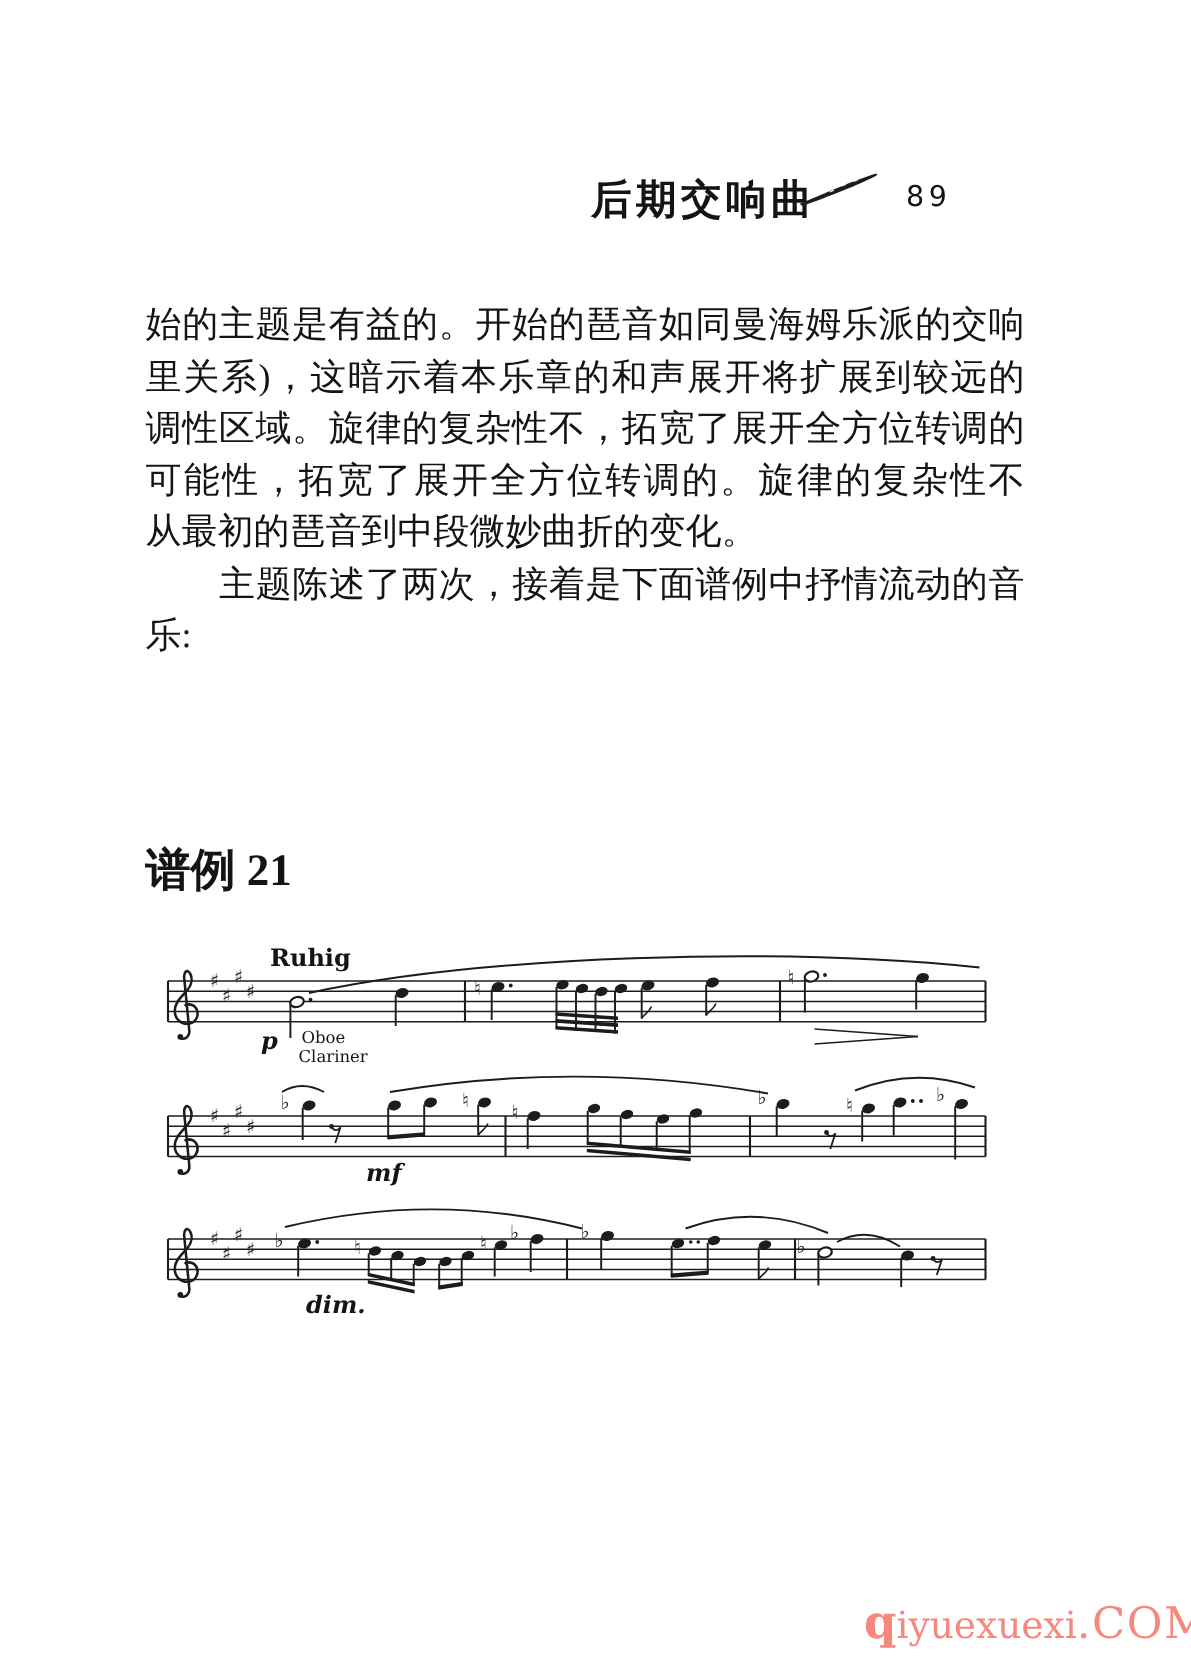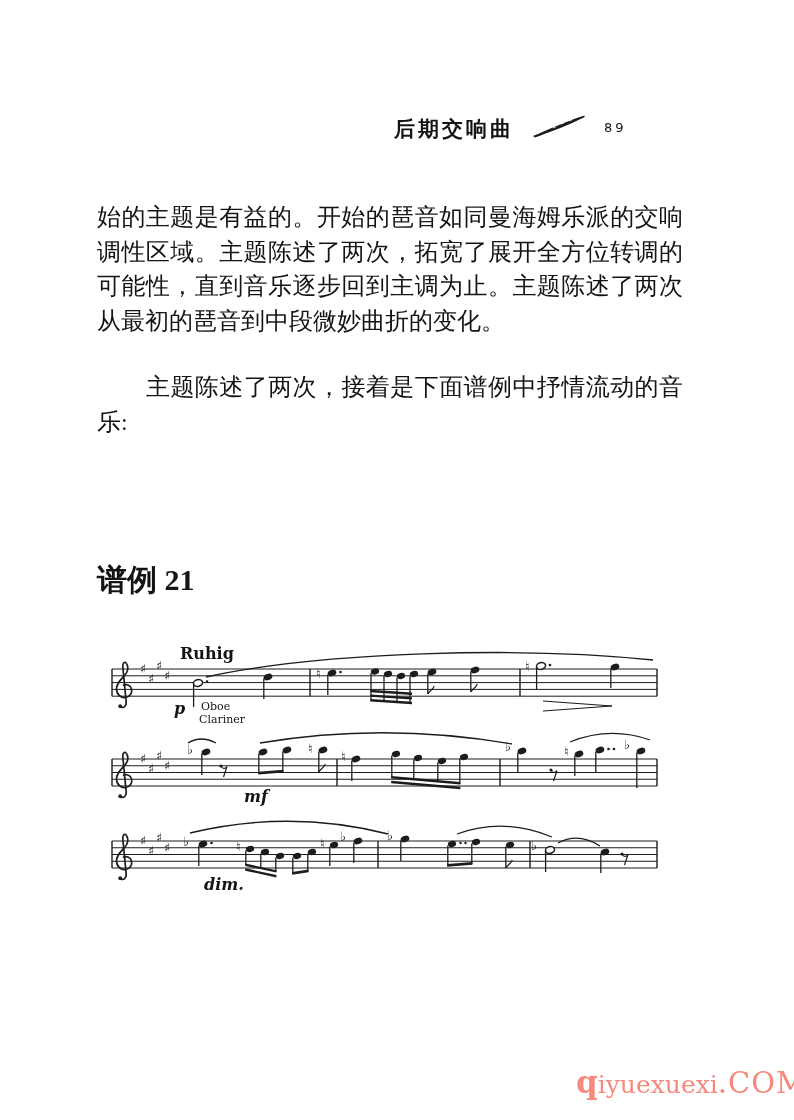--- a/index.html
+++ b/index.html
@@ -2,39 +2,39 @@
 <html><head>
 <meta charset="utf-8">
 <style>
   html,body{margin:0;padding:0;background:#e8e8e8;}
   .page{
     position:relative;width:794px;height:1120px;background:#ffffff;
     font-family:"Liberation Serif","DejaVu Serif",serif;color:#141414;
     margin:0 auto;overflow:hidden;
   }
   .header-title{
-    position:absolute;left:394px;top:115px;font-size:21px;font-weight:bold;
+    position:absolute;left:394px;top:115px;font-size:27px;font-weight:bold;
     letter-spacing:3px;font-family:"DejaVu Serif","Liberation Serif",serif;
   }
   .header-stroke{position:absolute;left:531px;top:114px;width:56px;height:24px;}
   .page-number{
-    position:absolute;left:604px;top:120px;font-size:13px;letter-spacing:3px;
+    position:absolute;left:604px;top:120px;font-size:19px;letter-spacing:3px;
     font-family:"DejaVu Sans","Liberation Sans",sans-serif;
   }
   .body-text{
     position:absolute;left:97px;top:200px;width:586px;
     font-size:24px;line-height:34.5px;font-weight:400;
   }
   .tline{height:34.5px;}
   .tline.j{text-align:justify;text-align-last:justify;text-justify:inter-character;}
-  .tline.indent{text-indent:49px;margin-top:32px;}
+  .tline.indent{text-indent:49px;}
   .example-label{
     position:absolute;left:97px;top:560px;font-size:30px;font-weight:bold;
   }
-  .score{position:absolute;left:100px;top:630px;width:600px;height:292px;}
+  .score{position:absolute;left:100px;top:615px;width:600px;height:292px;}
   .score svg{display:block;}
   .watermark{
     position:absolute;left:576px;top:1064px;white-space:nowrap;
     font-family:"DejaVu Serif","Liberation Serif",serif;
     color:#f5897e;font-size:25px;
   }
   .watermark .wq{font-weight:bold;font-size:31px;}
   .watermark .wcom{font-size:29px;letter-spacing:1px;}
   
   .stf{stroke:#1c1c1c;stroke-width:1;}
@@ -61,22 +61,23 @@
   <div class="header-stroke">
     <svg width="56" height="24" viewBox="0 0 56 24">
       <path d="M2,22 C14,17 36,7 52,2 C54,1.4 54.6,2.2 52.8,3.4 C38,11 16,19 4,23.4 Z" fill="#1c1c1c"></path>
       <path d="M30,10 l3,-1.2 M22,14 l3,-1.2 M38,7 l3,-1.2" stroke="#ffffff" stroke-width="0.8"></path>
     </svg>
   </div>
   <div class="page-number">89</div>
 
   <div class="body-text">
     <div class="tline j">始的主题是有益的。开始的琶音如同曼海姆乐派的交响</div>
-    <div class="tline j">调性区域。主题陈述了两次，拓宽了展开全方位转调的</div>
-    <div class="tline j">可能性，直到音乐逐步回到主调为止。主题陈述了两次</div>
+    <div class="tline j">里关系)，这暗示着本乐章的和声展开将扩展到较远的</div>
+    <div class="tline j">调性区域。旋律的复杂性不，拓宽了展开全方位转调的</div>
+    <div class="tline j">可能性，拓宽了展开全方位转调的。旋律的复杂性不</div>
     <div class="tline">从最初的琶音到中段微妙曲折的变化。</div>
     <div class="tline j indent">主题陈述了两次，接着是下面谱例中抒情流动的音</div>
     <div class="tline">乐:</div>
   </div>
 
   <div class="example-label">谱例 21</div>
 
   <div class="score">
     <svg width="600" height="292" viewBox="0 0 600 292">
       <defs>

